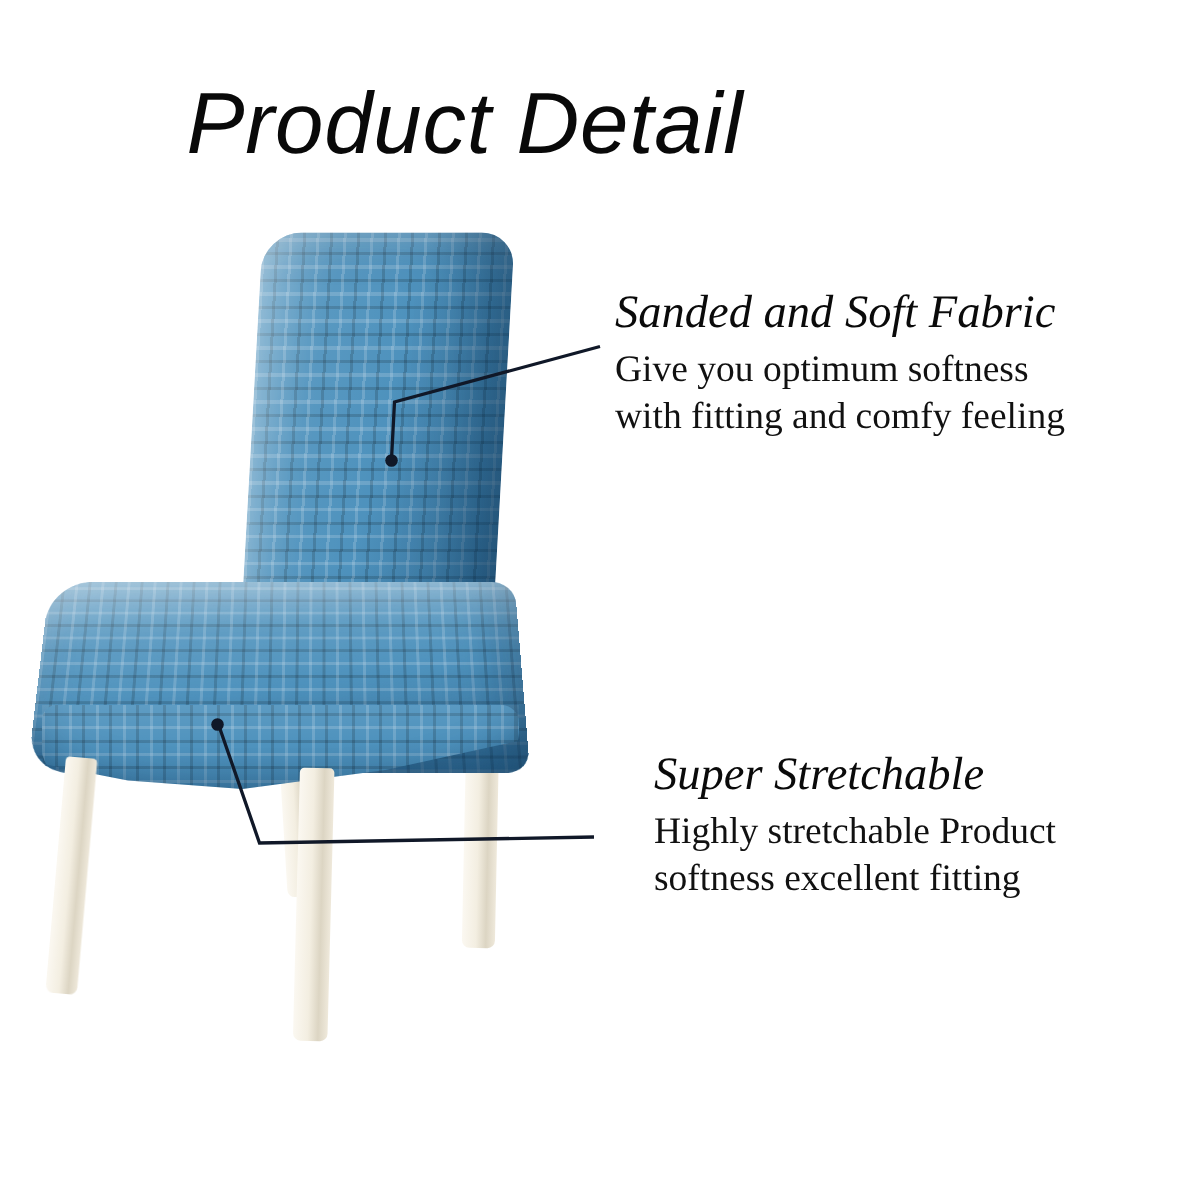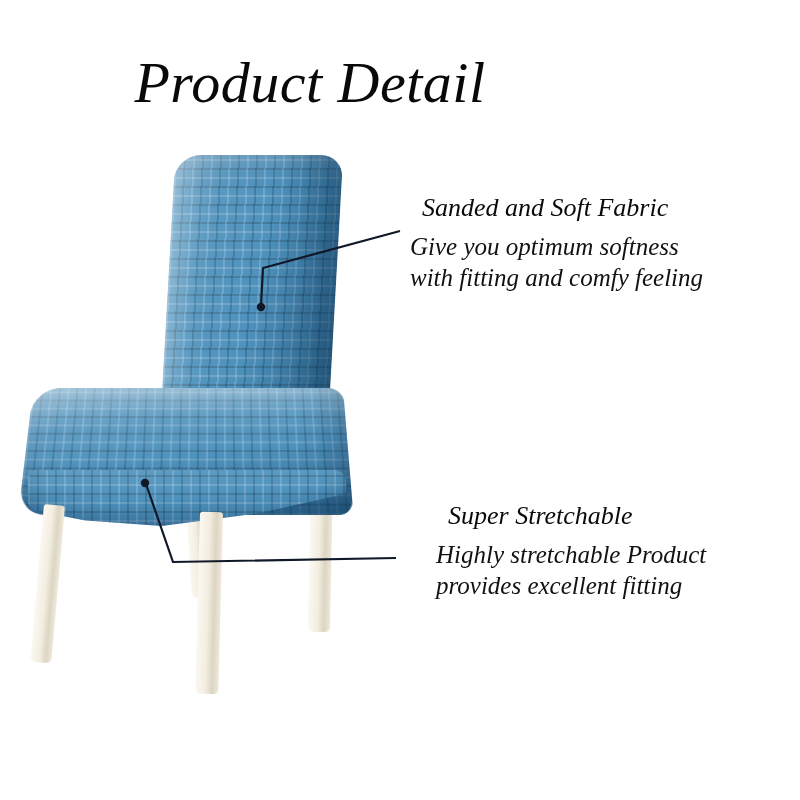--- a/index.html
+++ b/index.html
@@ -16,44 +16,42 @@
     font-family: "Liberation Serif", serif;
   }
 
   
   .title {
     position: absolute;
     left: 0;
     top: 52px;
     width: 800px;
     text-align: center;
-    font-family: Liberation Serif, serif;
+    font-family: Liberation Sans, sans-serif;
     font-style: italic;
     font-size: 58px;
     line-height: 62px;
     color: #090909;
     letter-spacing: 0.5px;
     padding-right: 180px;
     box-sizing: border-box;
   }
 
   
   .anno { position: absolute; }
   .anno .head {
     font-family: "Liberation Serif", serif;
     font-style: italic;
-    font-size: 26px;
+    font-size: 31px;
     line-height: 36px;
     color: #0a0a0a;
     white-space: nowrap;
-    margin-left: 12px;
   }
   .anno .body {
     font-family: "Liberation Serif", serif;
-    font-style: italic;
     font-size: 25px;
     line-height: 31px;
     color: #111111;
     margin-top: 5px;
   }
   .anno .body div { white-space: nowrap; }
 
   #anno-fabric { left: 410px; top: 190px; }
   #anno-stretch { left: 436px; top: 498px; }
 
@@ -207,17 +205,17 @@
     <div class="body">
       <div>Give you optimum softness</div>
       <div>with fitting and comfy feeling</div>
     </div>
   </div>
 
   <div class="anno" id="anno-stretch">
     <div class="head">Super Stretchable</div>
     <div class="body">
       <div>Highly stretchable Product</div>
-      <div>provides excellent fitting</div>
+      <div>softness excellent fitting</div>
     </div>
   </div>
 
 </div>
 
 </body></html>

